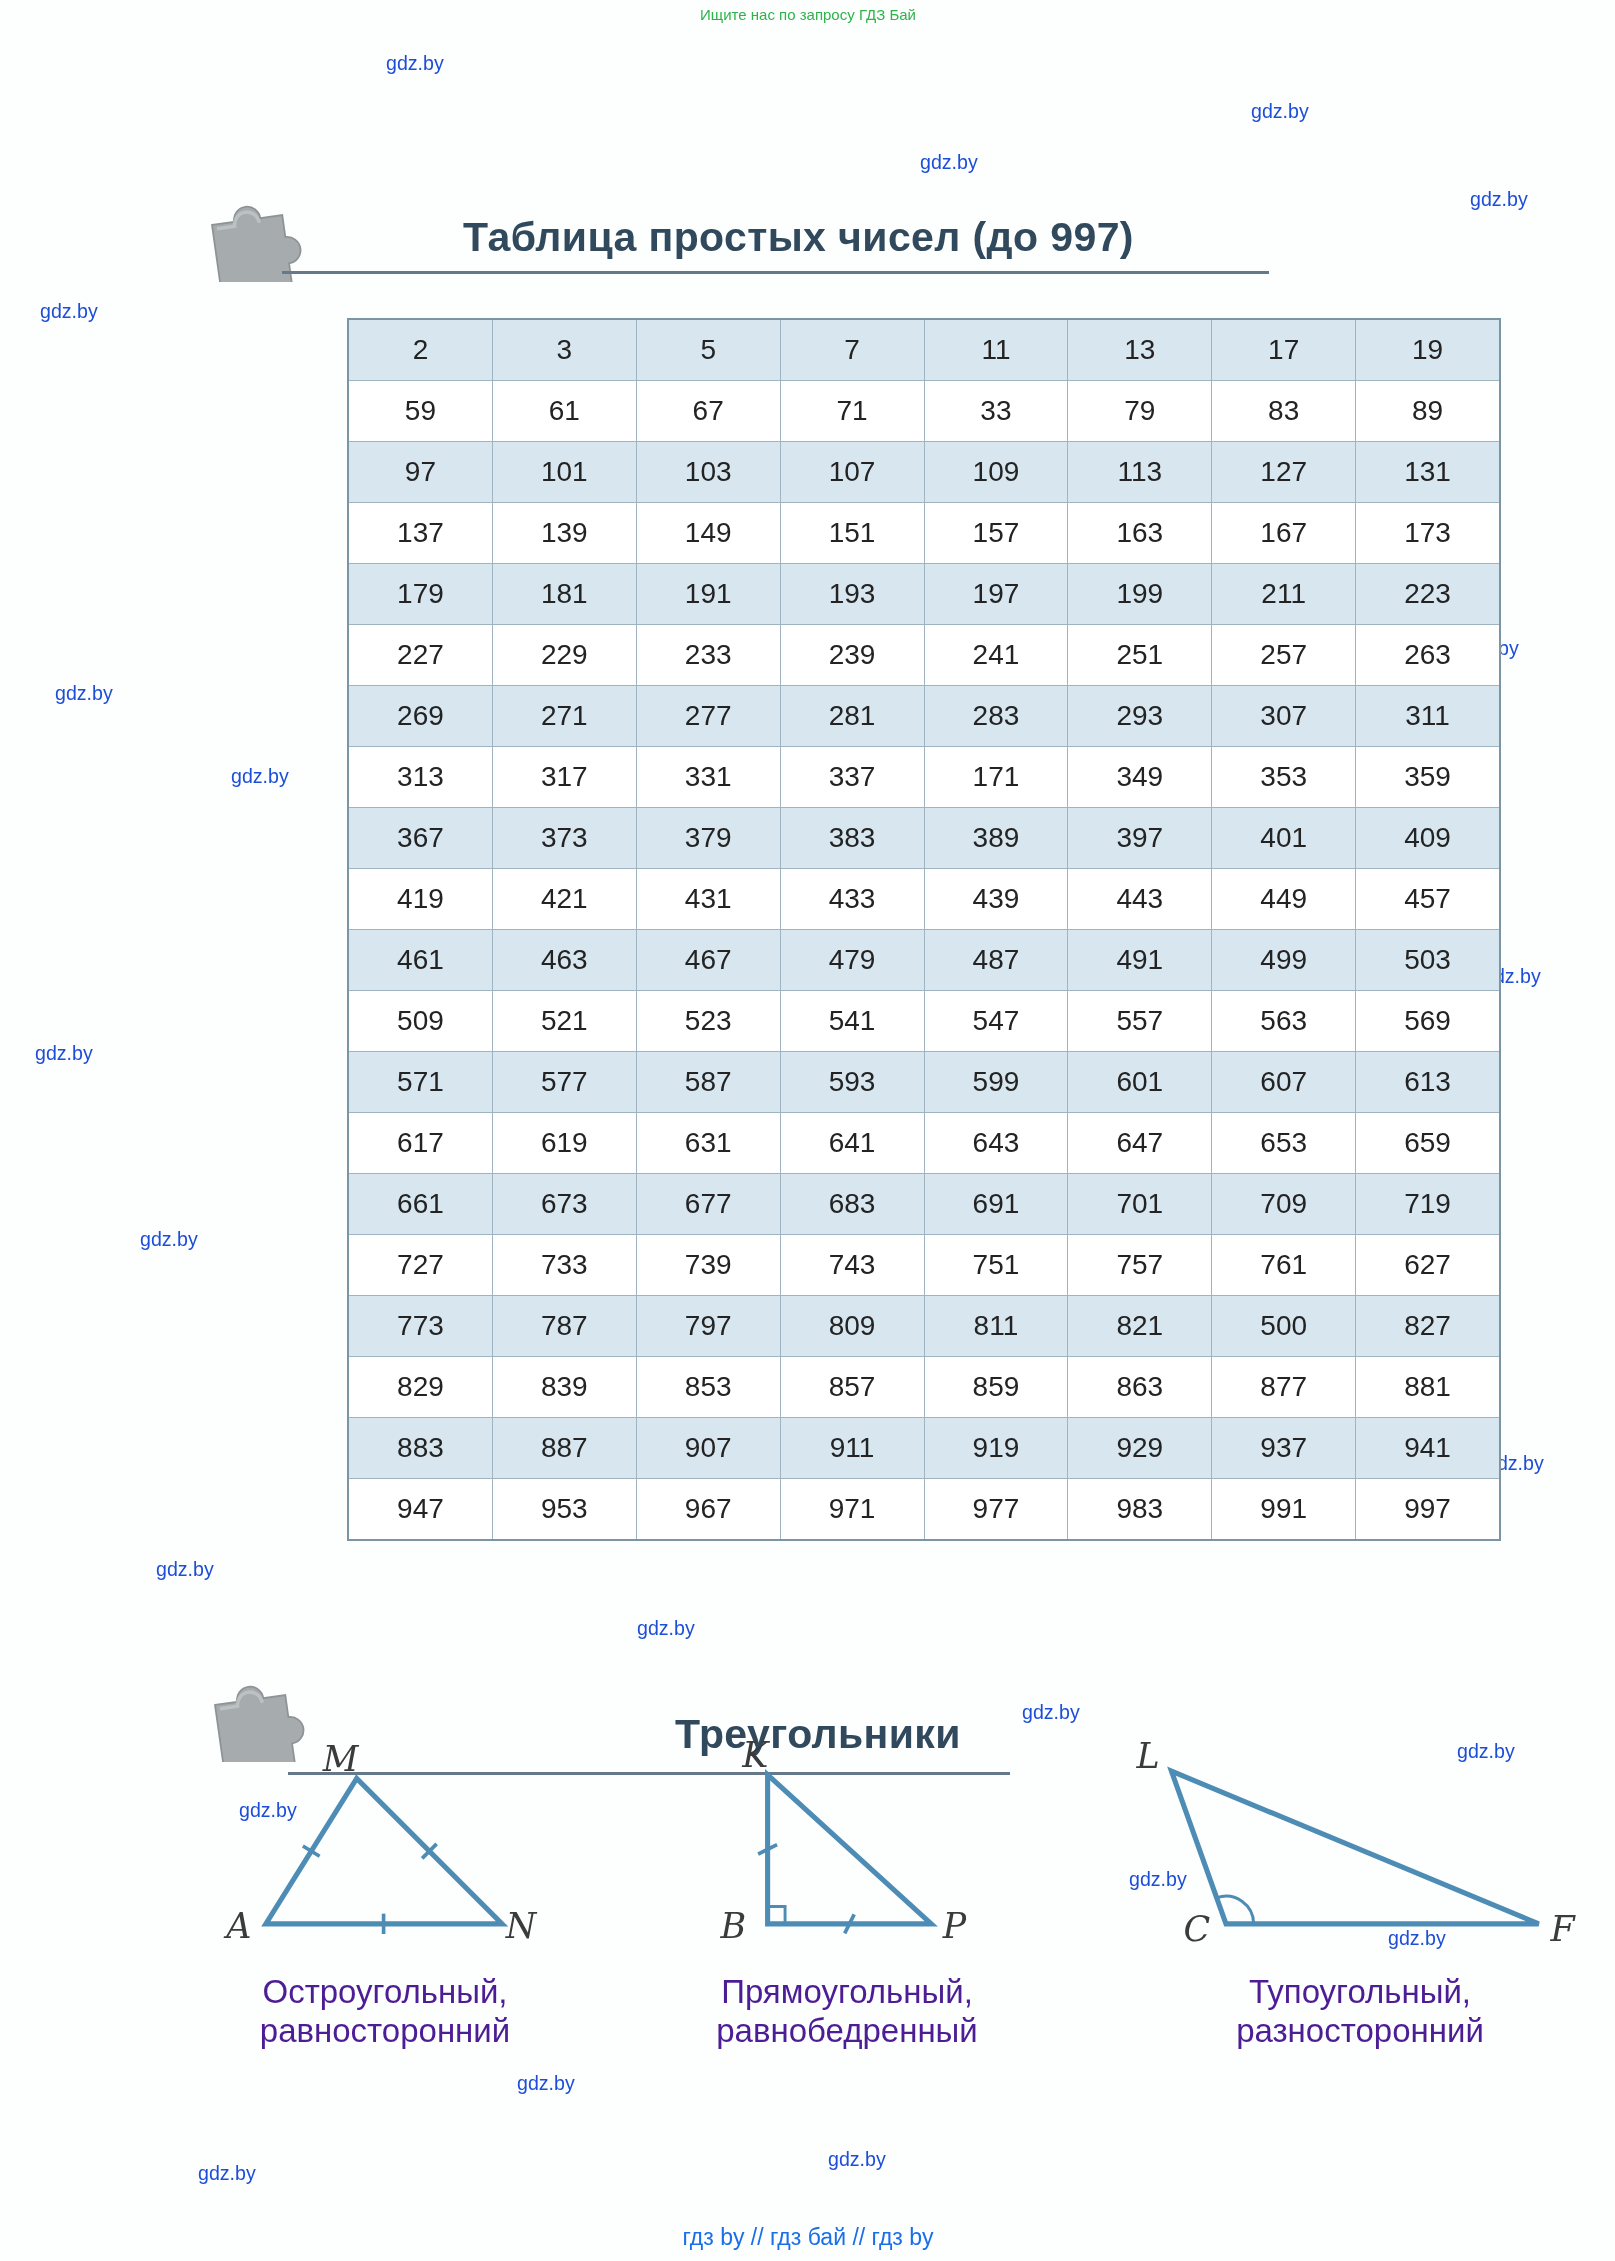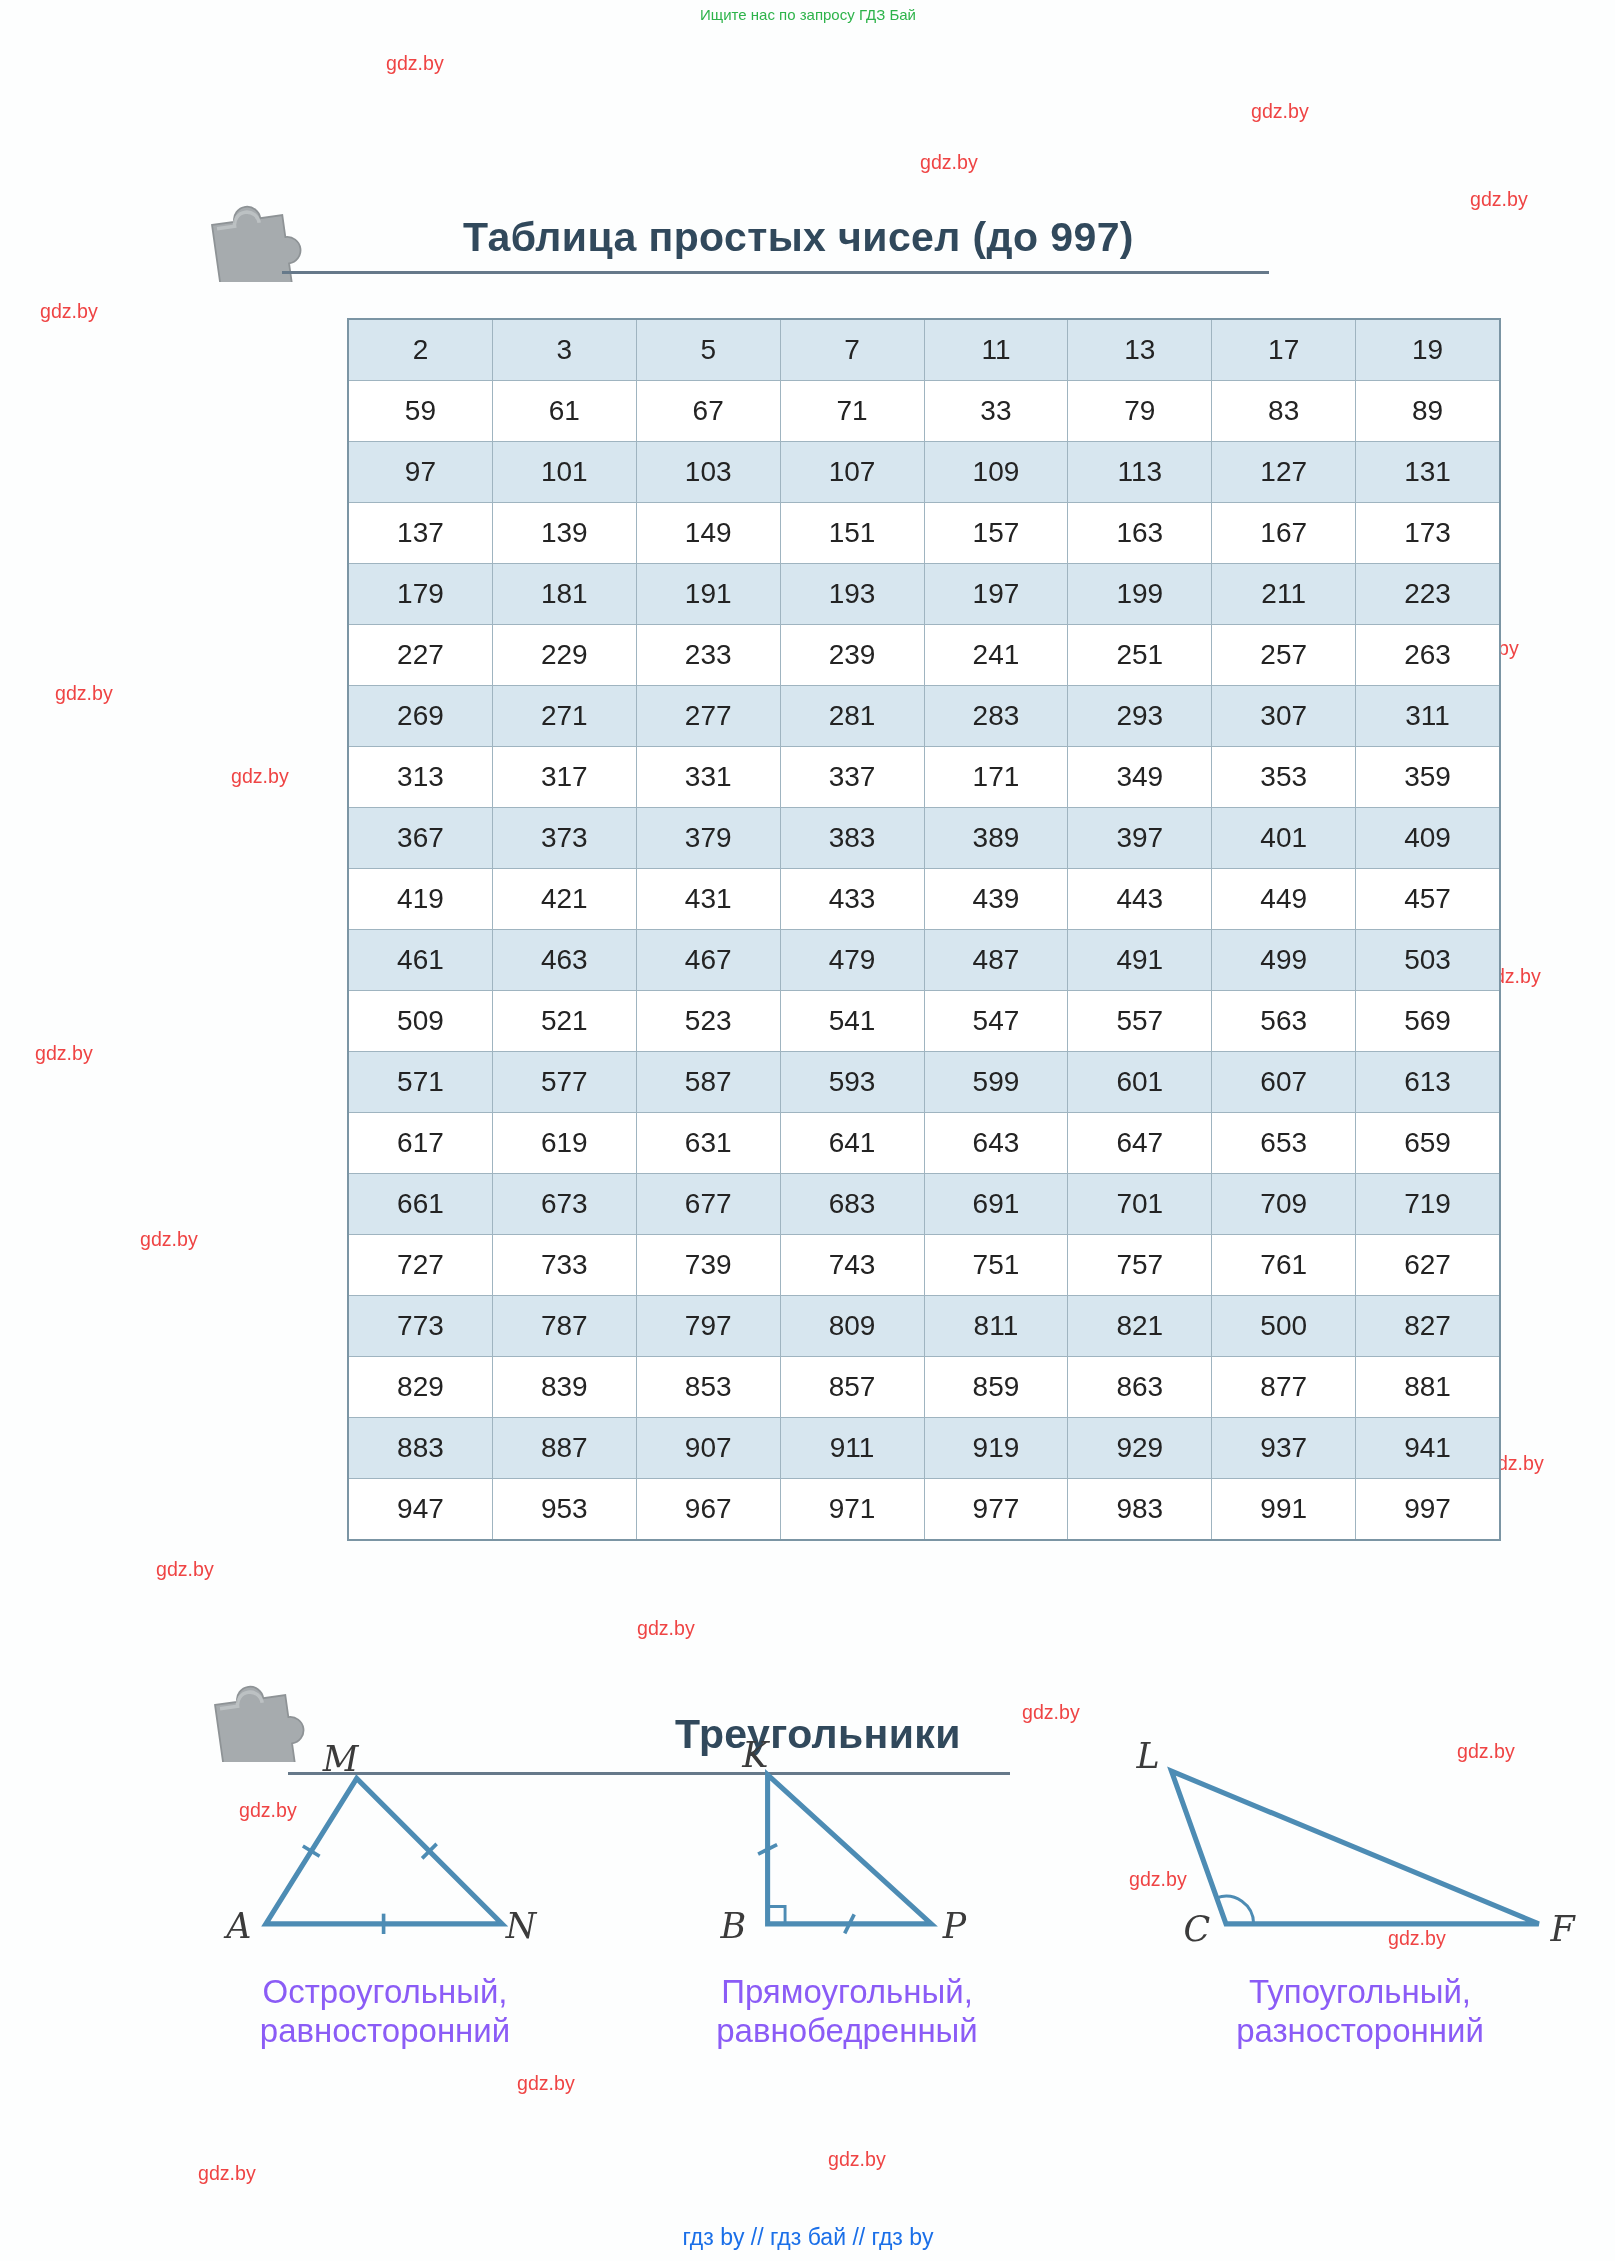--- a/index.html
+++ b/index.html
@@ -12,21 +12,21 @@
   .banner-top{
     position:absolute;top:5.8px;left:0;width:100%;text-align:center;
     font-size:15px;color:var(--banner-green,#2db34a);
   }
   .banner-bottom{
     position:absolute;bottom:10.2px;left:0;width:100%;text-align:center;
     font-size:23px;color:var(--footer-blue,#1a6fe8);cursor:pointer;
   }
   .wm-layer{position:absolute;inset:0;pointer-events:none;}
   .wm{
-    position:absolute;font-size:19.6px;color:#ef4444;white-space:nowrap;
+    position:absolute;font-size:19.6px;color:#1d4ed8;white-space:nowrap;
     font-family:"Liberation Sans",sans-serif;
   }
   .puzzle-icon{position:absolute;width:116px;height:102px;}
   .icon1{left:191px;top:180px;}
   .icon2{left:194px;top:1660px;}
   .section-title{
     position:absolute;margin:0;font-weight:bold;color:var(--heading,#31495c);
     font-size:41px;letter-spacing:0.4px;font-family:"Liberation Sans",sans-serif;
   }
   .title1{left:463px;top:214px;}
@@ -51,21 +51,21 @@
   .tri3{left:1106px;top:1742px;}
   .tri polygon{fill:none;stroke:var(--accent,#4d8cb4);stroke-width:7;stroke-linejoin:miter;}
   .tri line{stroke:var(--accent,#4d8cb4);stroke-width:5;}
   .tri path, .tri polyline{fill:none;stroke:var(--accent,#4d8cb4);stroke-width:4;}
   .tri text{
     font-family:"DejaVu Serif",serif;font-style:italic;font-size:48px;
     fill:#3b3b3b;text-anchor:middle;
   }
   .caption{
     position:absolute;width:378px;text-align:center;
-    font-size:33px;line-height:1.18;color:#8b5cf6;
+    font-size:33px;line-height:1.18;color:#4c1d95;
   }
   .cap1{left:196px;top:1973px;}
   .cap2{left:658px;top:1973px;}
   .cap3{left:1171px;top:1973px;text-align:center;}
 </style>
 </head>
 <body>
 
 <div class="banner-top">Ищите нас по запросу ГДЗ Бай</div>
 

